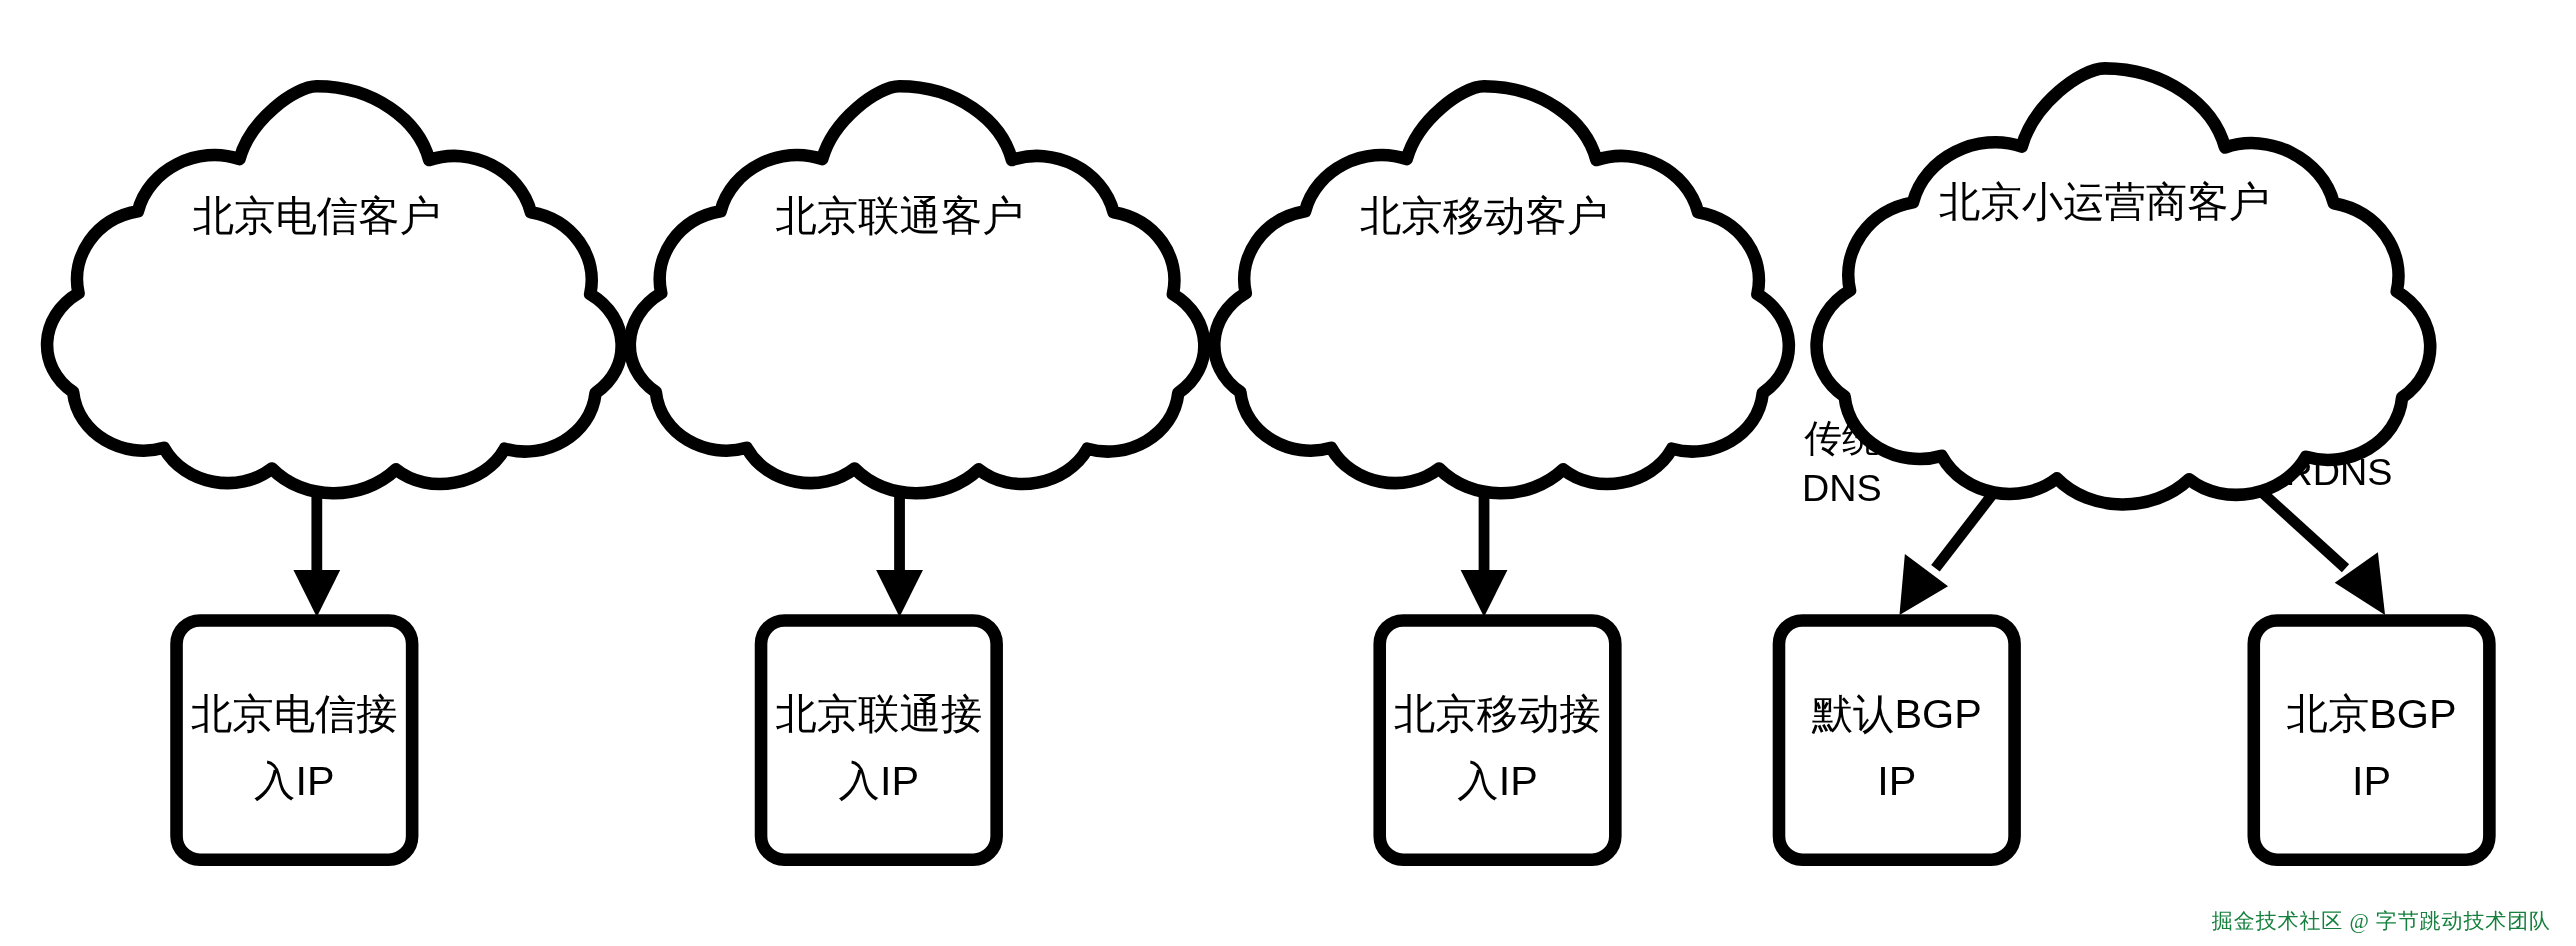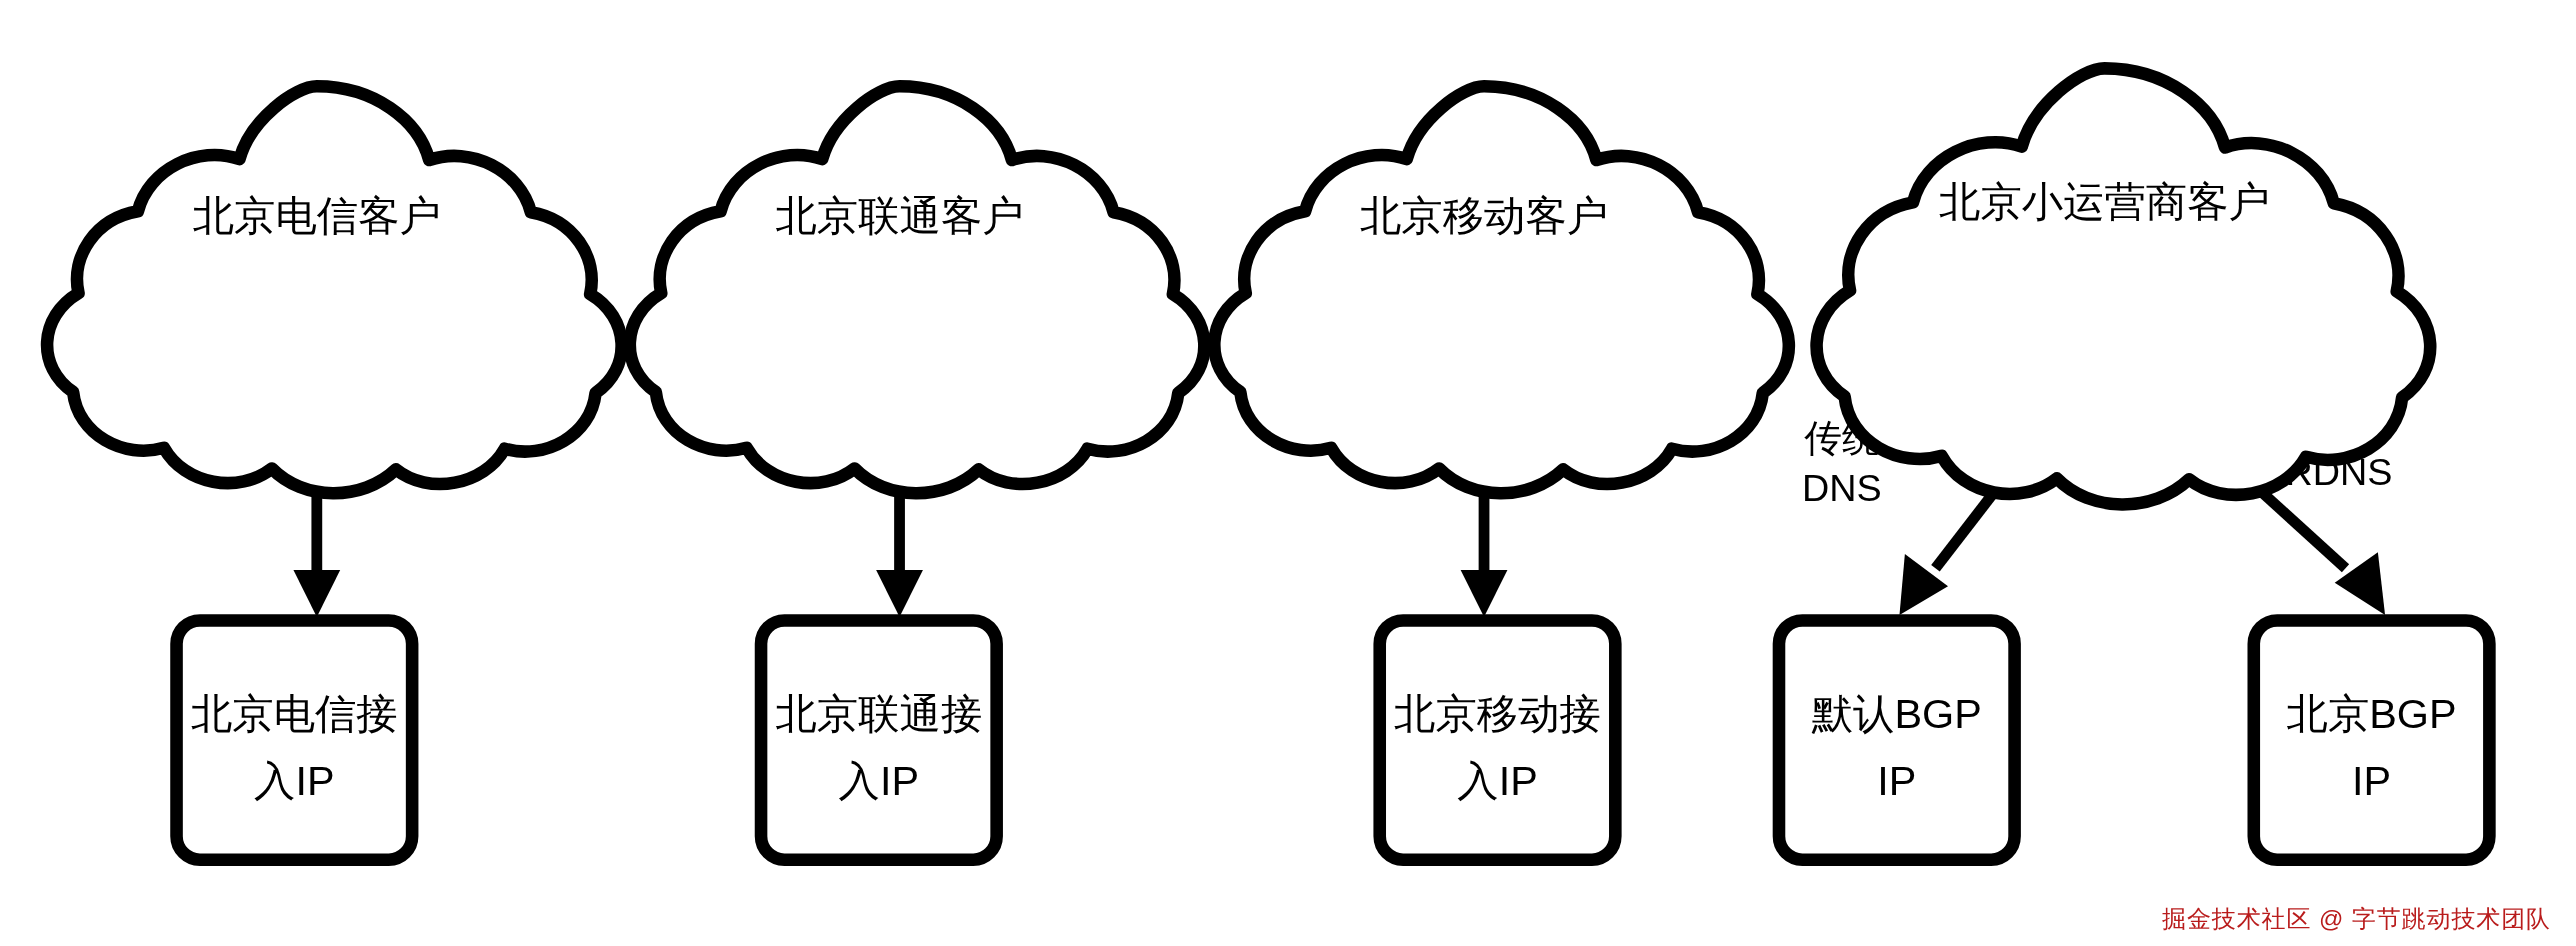--- a/index.html
+++ b/index.html
@@ -58,23 +58,23 @@
     font-size: 42px;
     fill: #000000;
     text-anchor: middle;
     dominant-baseline: middle;
     white-space: pre;
   }
   .watermark {
     position: absolute;
     right: 25px;
     bottom: 10.8px;
-    font-family: Liberation Sans, sans-serif;
-    font-size: 24px;
-    color: #b91c1c;
+    font-family: Liberation Serif, serif;
+    font-size: 21px;
+    color: #15803d;
     letter-spacing: 0.9px;
     user-select: none;
   }
 </style>
 </head>
 <body>
 
 <div id="diagram-root">
   <svg class="diagram" viewBox="0 0 2864 1052" xmlns="http://www.w3.org/2000/svg">
 

